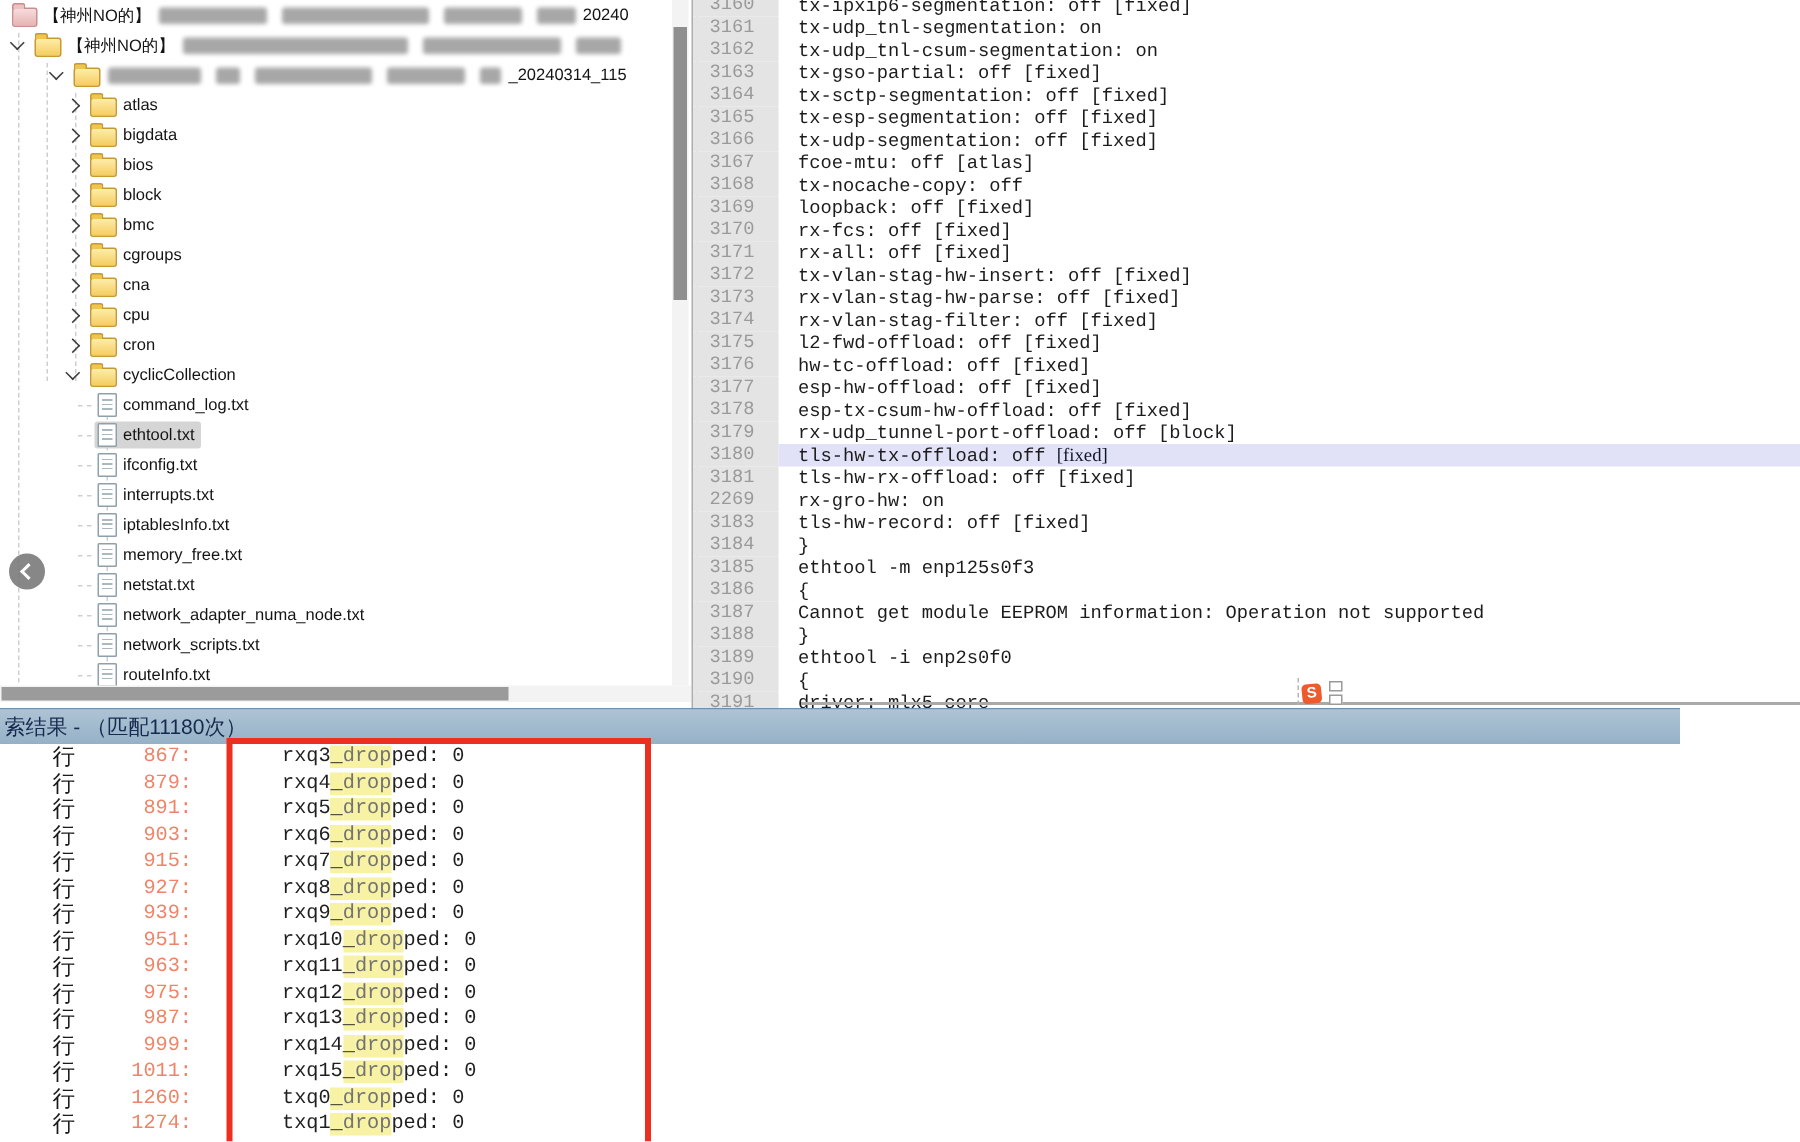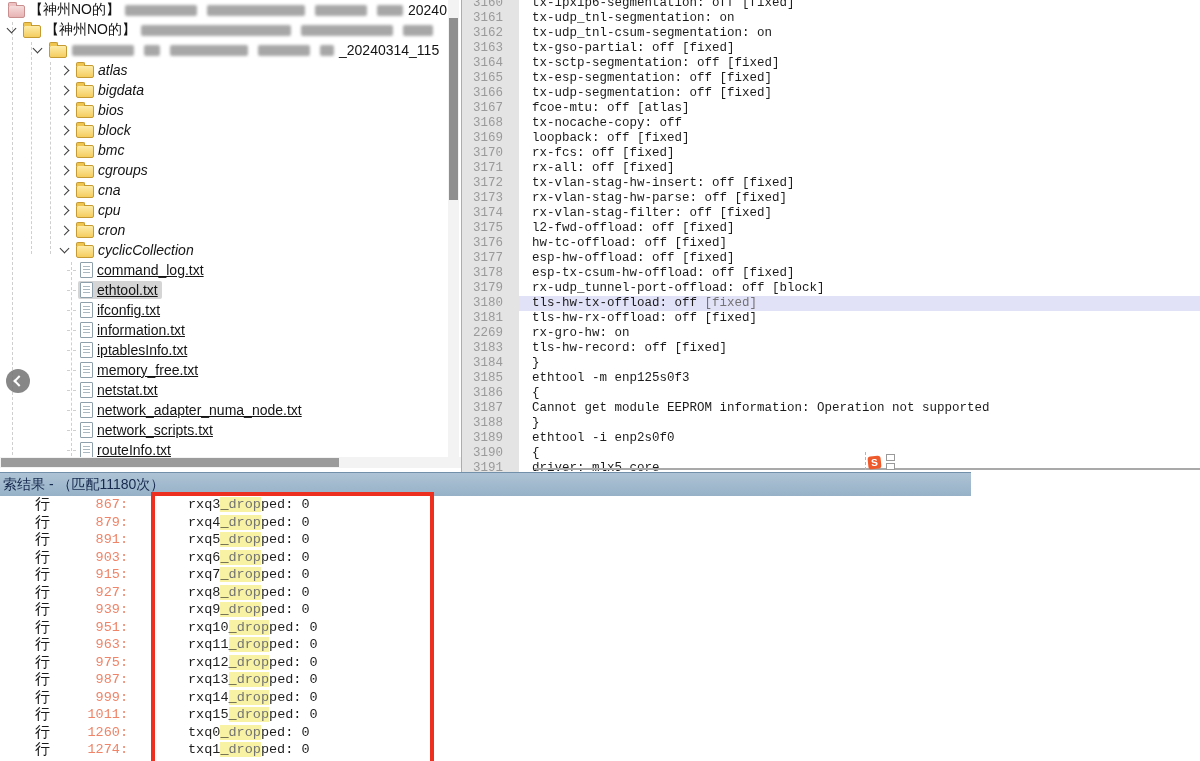--- a/index.html
+++ b/index.html
@@ -1,26 +1,26 @@
 <!DOCTYPE html>
 <html><head>
 <meta charset="utf-8">
 <style>
   html,body{margin:0;padding:0;background:#fff;}
   #app{position:relative;width:1200px;height:761px;overflow:hidden;background:#fff;
        font-family:"Liberation Sans",sans-serif;}
 
   
   .tree-panel{position:absolute;left:0;top:0;width:461px;height:472px;background:#fff;overflow:hidden;}
-  .trow{height:20px;display:flex;align-items:center;white-space:nowrap;overflow:hidden;font-size:14px;color:#141414;text-align:center;}
+  .trow{height:20px;display:flex;align-items:center;white-space:nowrap;overflow:hidden;font-size:11px;color:#141414;text-align:center;}
   .r1{padding-left:8px;}
   .r2{padding-left:8px;}
   .r3{padding-left:34px;}
-  .frow{padding-left:61px;font-style:italic;}
-  .filerow{padding-left:67px;text-decoration:underline;}
+  .frow{padding-left:45px;}
+  .filerow{padding-left:52px;}
   .tlabel{margin-left:4px;}
   .fitem{display:flex;align-items:center;padding:1px 4px 1px 2px;border-radius:2px;}
   .fitem.sel{background:#d5d5d5;}
   .chev{width:6px;height:6px;border-right:1.5px solid #3c3c3c;border-bottom:1.5px solid #3c3c3c;
         flex:none;margin-right:8px;}
   .chev.right{transform:rotate(-45deg);}
   .chev.down{transform:rotate(45deg);margin-top:-3px;}
   .folder-icon{position:relative;width:16px;height:11px;flex:none;margin-top:3px;
         background:linear-gradient(#fdeca9,#f5cd5f);border:1px solid #c59a33;border-radius:2px;}
   .folder-icon::before{content:"";position:absolute;top:-4px;left:-1px;width:7px;height:3px;
@@ -49,33 +49,33 @@
           border-left:1px solid #adadad;overflow:hidden;}
   .editor::before{content:"";position:absolute;left:2px;top:0;bottom:0;border-left:1px solid #d7d7d7;}
   .code{margin-top:-4px;position:relative;}
   .cline{display:flex;height:15px;align-items:center;}
   .lnum{flex:none;width:57px;height:15px;line-height:15px;background:#e4e4e4;color:#9a9a9a;
         text-align:right;padding-right:16px;box-sizing:border-box;
         font:12.5px/15px "Liberation Mono",monospace;}
   .ltext{flex:1;height:15px;line-height:15px;padding-left:13px;white-space:pre;color:#1c1c1c;
         font:12.5px/15px "Liberation Mono",monospace;}
   .cline.hl .ltext{background:#e1e1f8;}
-  .ltext .red{color:#737373;}
+  .ltext .red{color:#0f172a;font-family:Liberation Serif, serif;}
 
   
   .artifact-line{position:absolute;left:534px;top:468px;width:666px;height:0;border-top:2px solid #a9a9a9;}
   .artifact-dotted{position:absolute;left:865px;top:452px;height:18px;border-left:1px dashed #b5b5b5;}
   .s-badge{position:absolute;left:868px;top:456px;width:13px;height:13px;background:#ee5a2b;
         border-radius:3px;color:#fff;font:bold 10px/13px "Liberation Sans",sans-serif;
         text-align:center;transform:rotate(-6deg);}
   .sq{position:absolute;width:7px;height:5px;border:1px solid #9a9a9a;background:#fff;}
   .sq1{left:886px;top:454px;} .sq2{left:886px;top:463px;}
 
   
-  .results-header{position:absolute;left:0;top:472px;width:971px;height:24px;
+  .results-header{position:absolute;left:0;top:472px;width:1120px;height:24px;
         background:linear-gradient(#aec3d5,#96b1c7);border-top:1px solid #7290a9;box-sizing:border-box;
         color:#16294e;font-size:14px;line-height:23px;padding-left:3px;}
 
   
   .results{position:absolute;left:0;top:496px;width:1200px;height:265px;background:#fff;overflow:hidden;}
   .rrow{display:flex;height:17.5px;align-items:center;white-space:pre;}
   .r-label{flex:none;padding-left:35px;font-size:15px;color:#1a1a1a;}
   .r-num{flex:none;width:78px;text-align:right;color:#ef8468;
         font:13.5px "Liberation Mono",monospace;}
   .r-content{margin-left:60px;color:#1f1f1f;font:13.5px "Liberation Mono",monospace;}
@@ -215,21 +215,21 @@
         <div class="trow filerow">
           <span class="fitem">
             <span class="doc-icon"></span>
             <span class="tlabel">ifconfig.txt</span>
           </span>
         </div>
 
         <div class="trow filerow">
           <span class="fitem">
             <span class="doc-icon"></span>
-            <span class="tlabel">information.txt</span>
+            <span class="tlabel">interrupts.txt</span>
           </span>
         </div>
 
         <div class="trow filerow">
           <span class="fitem">
             <span class="doc-icon"></span>
             <span class="tlabel">iptablesInfo.txt</span>
           </span>
         </div>
 

